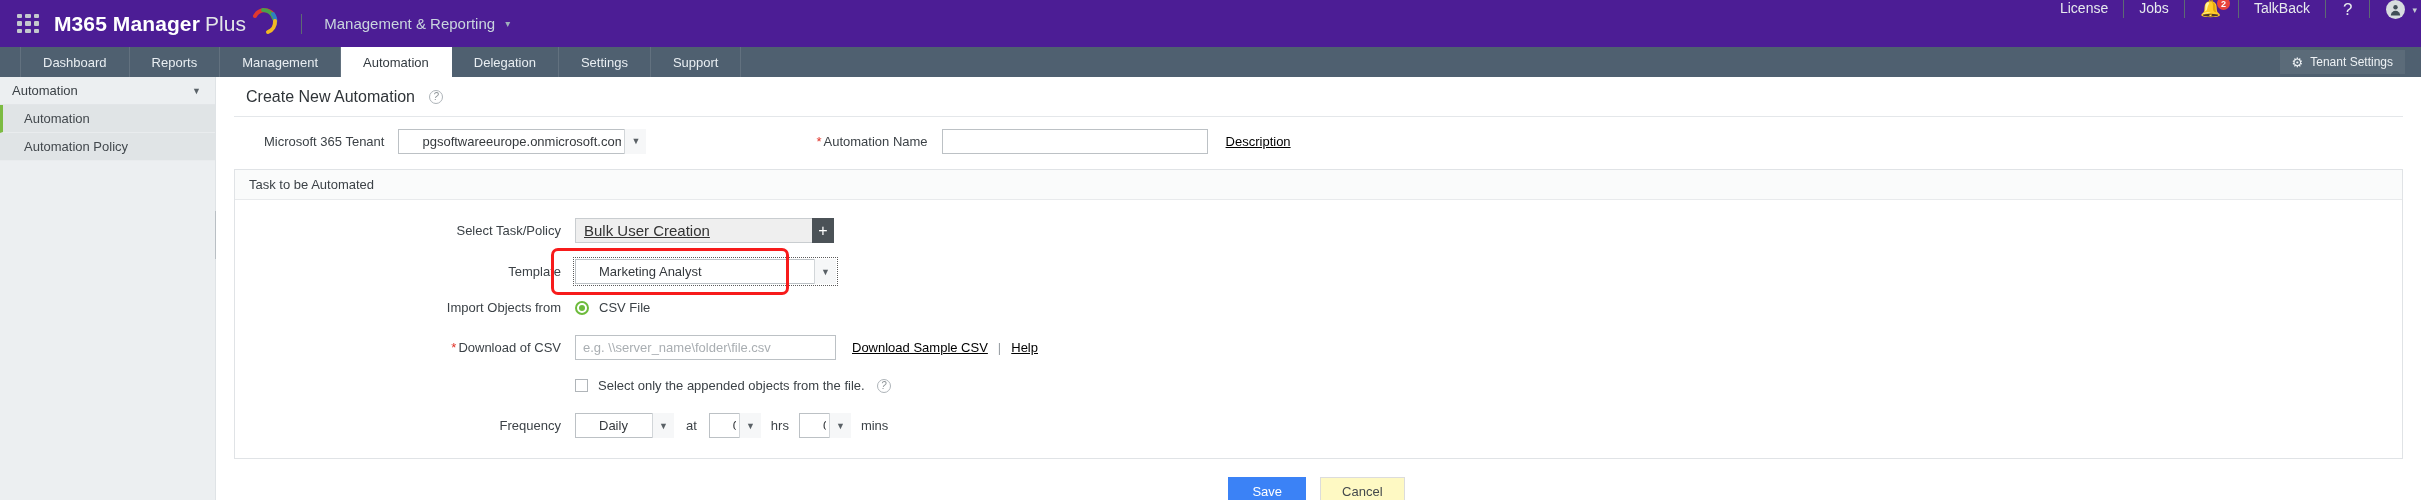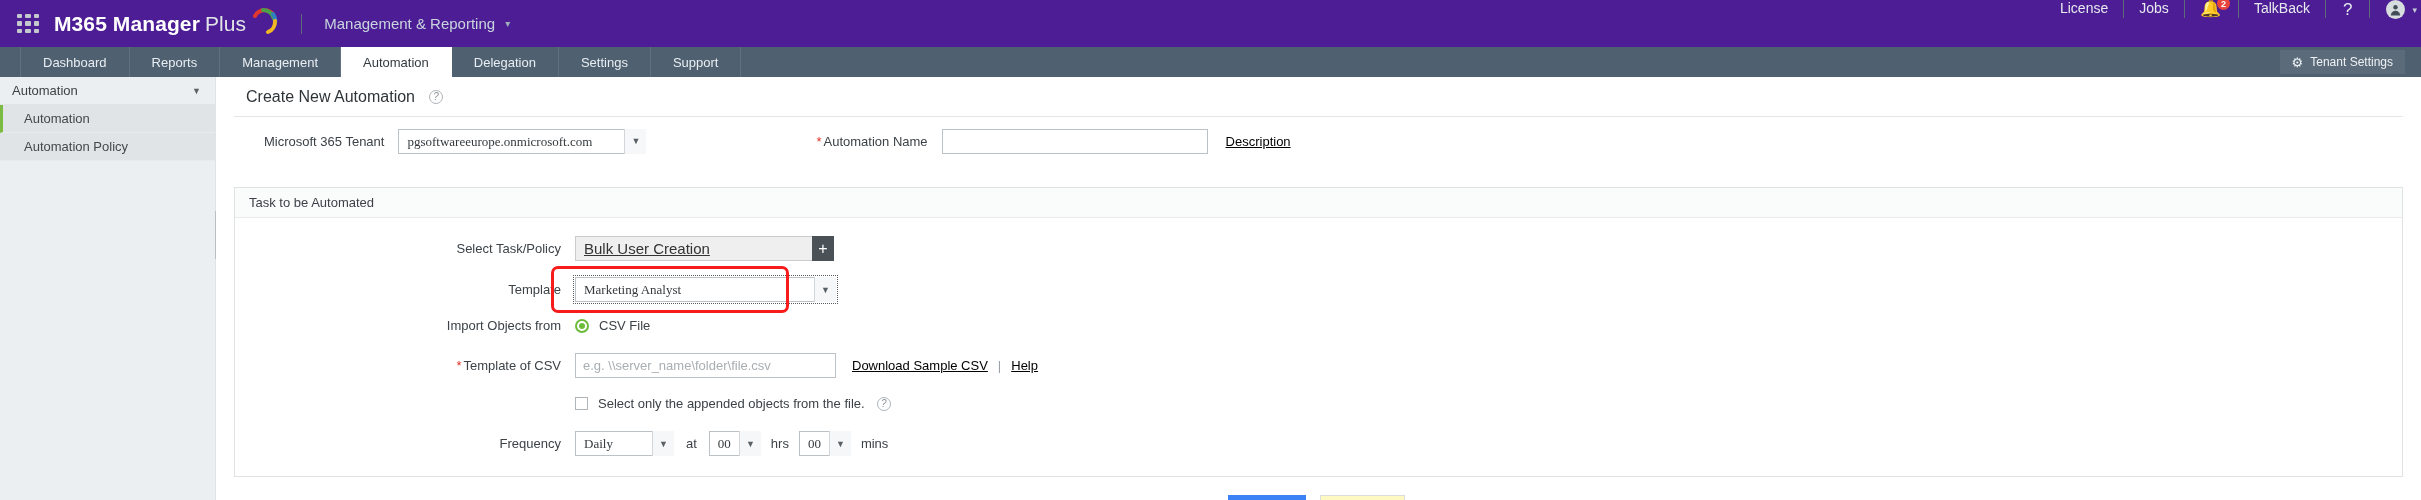--- a/index.html
+++ b/index.html
@@ -119,42 +119,42 @@
     display: inline-flex; align-items: center; justify-content: center;
     margin-left: 14px; cursor: pointer; font-style: italic;
   }
 
   .tenant-row { display: flex; align-items: center; height: 48px; padding-left: 34px; }
   .lbl { font-size: 13px; color: #3c4247; white-space: nowrap; }
   .req { color: #e03127; margin-right: 2px; vertical-align: top; font-size: 13px; }
 
   select.ui, .fakeselect {
     height: 25px; border: 1px solid #bcc1c5; background: #ffffff;
-    font-family: Liberation Serif, serif; font-size: 13px; color: #35393d;
-    padding: 0 24px 0 8px;
+    font-family: Liberation Sans, sans-serif; font-size: 13px; color: #35393d;
+    padding: 0 24px 0 23px;
     -webkit-appearance: none; appearance: none;
     position: relative; cursor: pointer;
   }
   .sel-wrap { position: relative; display: inline-block; }
   .sel-wrap .arrow {
     position: absolute; right: 0; top: 0; width: 22px; height: 25px;
     border-left: 1px solid #d2d6d9; background: #f6f7f8;
     display: flex; align-items: center; justify-content: center;
     font-size: 9px; color: #5a6166; pointer-events: none;
   }
   input.ui {
     height: 25px; border: 1px solid #bcc1c5; background: #ffffff;
     font-family: "Liberation Sans", sans-serif; font-size: 13px; color: #35393d;
     padding: 0 7px;
   }
   input.ui::placeholder { color: #a9aeb2; }
   .link { color: #000000; font-size: 13px; text-decoration: underline; cursor: pointer; }
 
   
-  .panel { border: 1px solid #e0e3e6; margin: 22px 0 0 4px; }
+  .panel { border: 1px solid #e0e3e6; margin: 4px 0 0 4px; }
   .panel-head {
     height: 30px; background: #fafbfb; border-bottom: 1px solid #e8eaec;
     display: flex; align-items: center; padding-left: 14px;
     font-size: 13px; color: #3c4247;
   }
   .panel-body { padding: 18px 0 20px 0; }
   .frow { display: flex; align-items: center; margin-bottom: 16px; }
   .frow .fl { width: 340px; text-align: right; padding-right: 14px; font-size: 13px; color: #3c4247; }
 
   .taskbox {
@@ -343,21 +343,21 @@
         <div class="frow">
           <div class="fl">Import Objects from</div>
           <span class="radio-outer">
               <i></i>
             </span>
           <span class="lbl" style="margin-left:10px;">CSV File</span>
         </div>
 
         <div class="frow" style="margin-top:20px;">
           <div class="fl">
-            <span class="req">*</span><span>Template of CSV</span>
+            <span class="req">*</span><span>Download of CSV</span>
           </div>
           <input class="ui" style="width: 261px;" value="" placeholder="e.g. \\server_name\folder\file.csv">
           <span class="link" style="margin-left:16px;">Download Sample CSV</span>
           <span class="lbl" style="margin:0 10px; color:#9aa0a5;">|</span>
           <span class="link">Help</span>
         </div>
 
         <div class="frow" style="margin-top:18px;">
           <div class="fl"></div>
           <span class="chk"></span>

